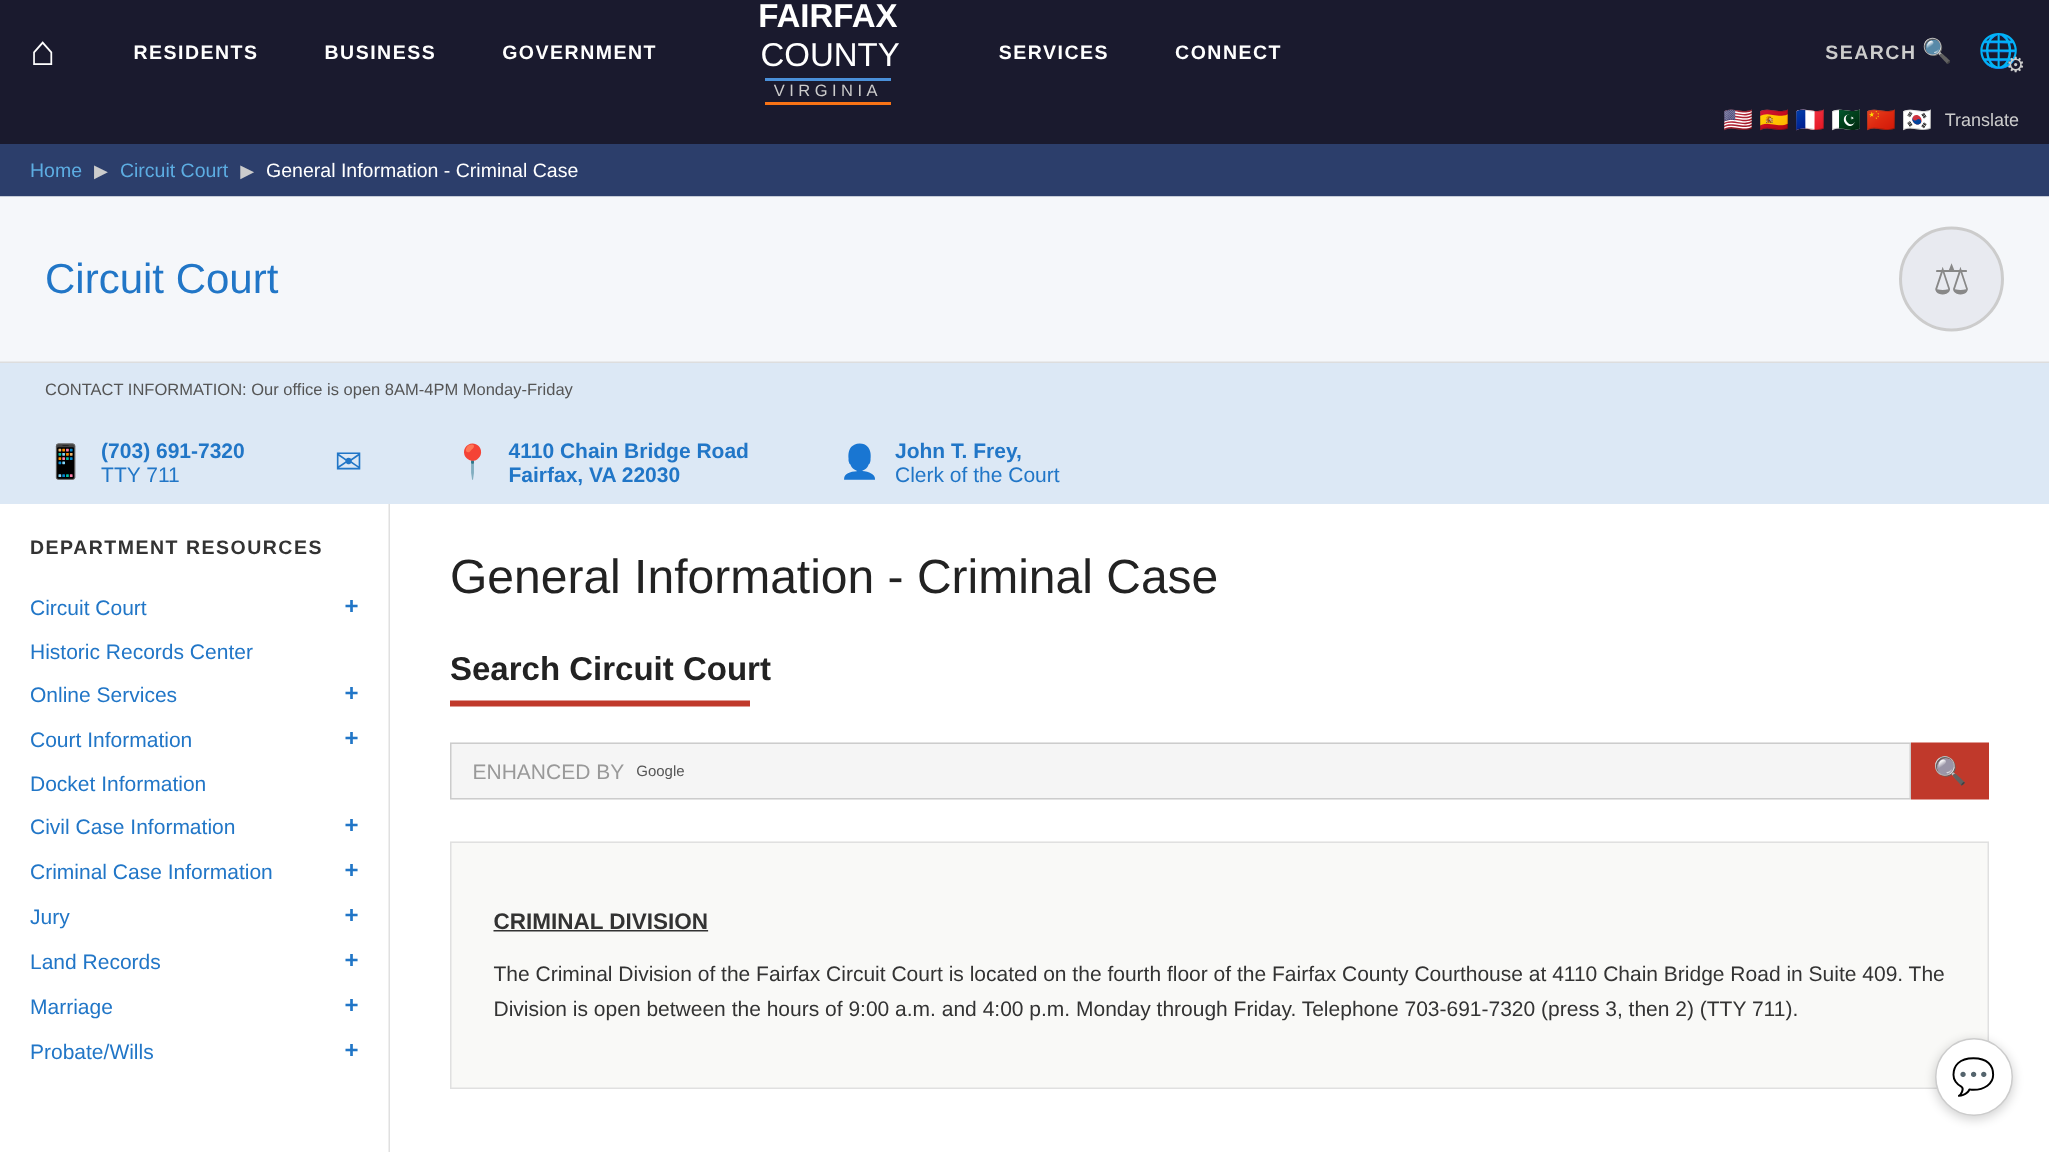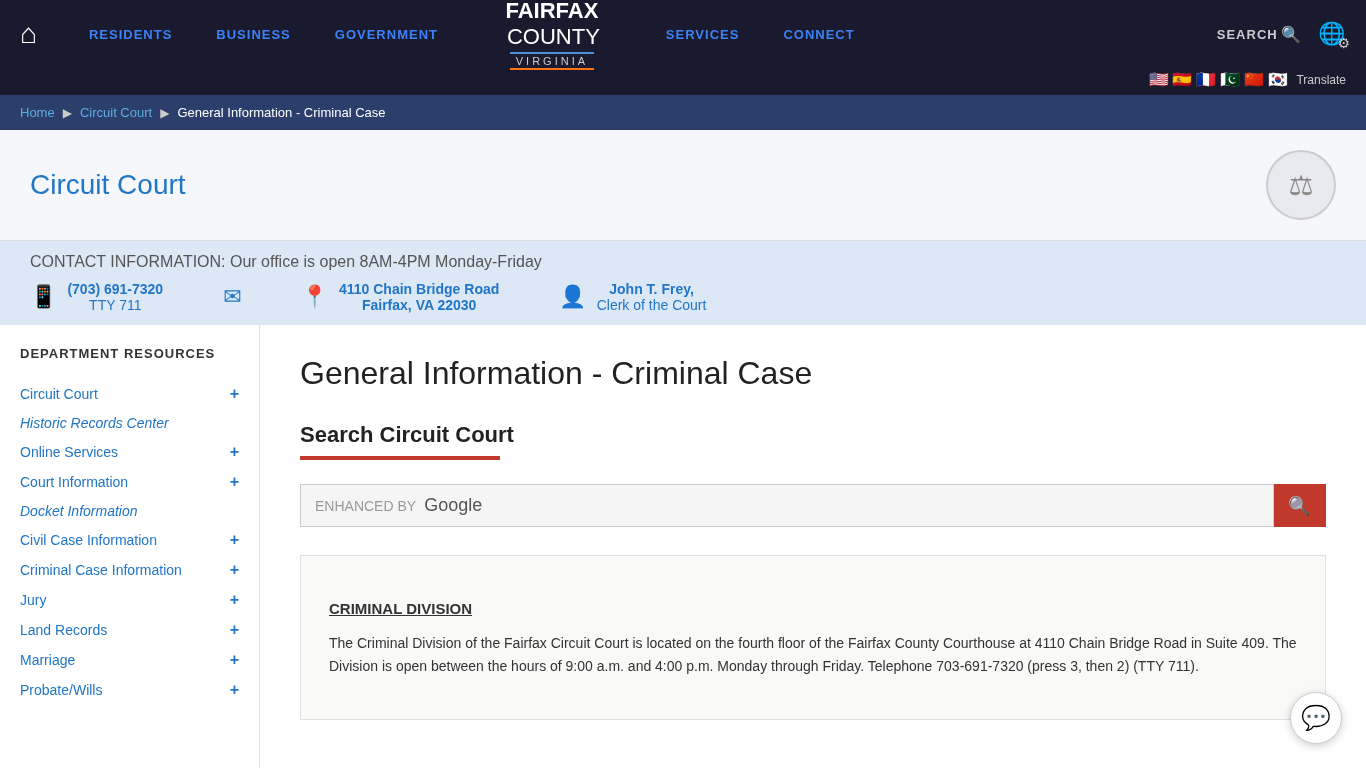--- a/index.html
+++ b/index.html
@@ -20,21 +20,21 @@
       margin-right: 30px;
       cursor: pointer;
     }
     .nav-items {
       display: flex;
       align-items: center;
       flex: 1;
       gap: 0;
     }
     .nav-item {
-      color: #3b82f6;
+      color: #ffffff;
       font-size: 13px;
       font-weight: bold;
       letter-spacing: 1px;
       padding: 0 22px;
       cursor: pointer;
       text-decoration: none;
       white-space: nowrap;
     }
     .nav-logo {
       display: flex;
@@ -130,41 +130,41 @@
       font-size: 28px;
       color: #888;
     }
 
     
     .contact-bar {
       background: #dce8f5;
       padding: 12px 30px;
     }
     .contact-bar .contact-info-title {
-      font-size: 16px;
+      font-size: 11px;
       color: #555;
-      margin-bottom: 10px;
+      margin-bottom: 26px;
     }
     .contact-icons {
       display: flex;
       align-items: center;
       gap: 60px;
     }
     .contact-item {
       display: flex;
       align-items: center;
       gap: 10px;
       color: #2176c7;
       font-size: 14px;
     }
     .contact-item .icon {
       font-size: 22px;
       color: #2176c7;
     }
-    .contact-item .lines { display: flex; flex-direction: column; align-items: center; }
+    .contact-item .lines { display: flex; flex-direction: column; }
     .contact-item .lines a { color: #2176c7; text-decoration: none; font-weight: bold; }
 
     
     .main-layout {
       display: flex;
       min-height: 500px;
     }
 
     
     .sidebar {
@@ -237,21 +237,21 @@
       display: flex;
       align-items: center;
       padding: 10px 14px;
     }
     .enhanced-text {
       font-size: 14px;
       color: #999;
       margin-right: 8px;
     }
     .google-text {
-      font-size: 18px;
+      font-size: 10px;
       color: #555;
     }
     .search-input {
       flex: 1;
       border: none;
       background: transparent;
       outline: none;
       font-size: 14px;
     }
     .search-btn {
@@ -303,21 +303,20 @@
       box-shadow: 0 2px 8px rgba(0,0,0,0.2);
     }
 
     .nav-logo .logo-fairfax { font-weight: 900; font-size: 22px; color: #fff; letter-spacing: 0; }
     .nav-logo .logo-county { font-weight: 400; font-size: 22px; color: #fff; margin-left: 3px; }
 
     .sidebar-item-link-only a {
       color: #2176c7;
       text-decoration: none;
       font-size: 14px;
-      font-style: italic;
     }
 
     .top-nav-wrapper {
       background: #1a1a2e;
     }
   </style>
 </head>
 <body>
 
 <div class="top-nav-wrapper">

